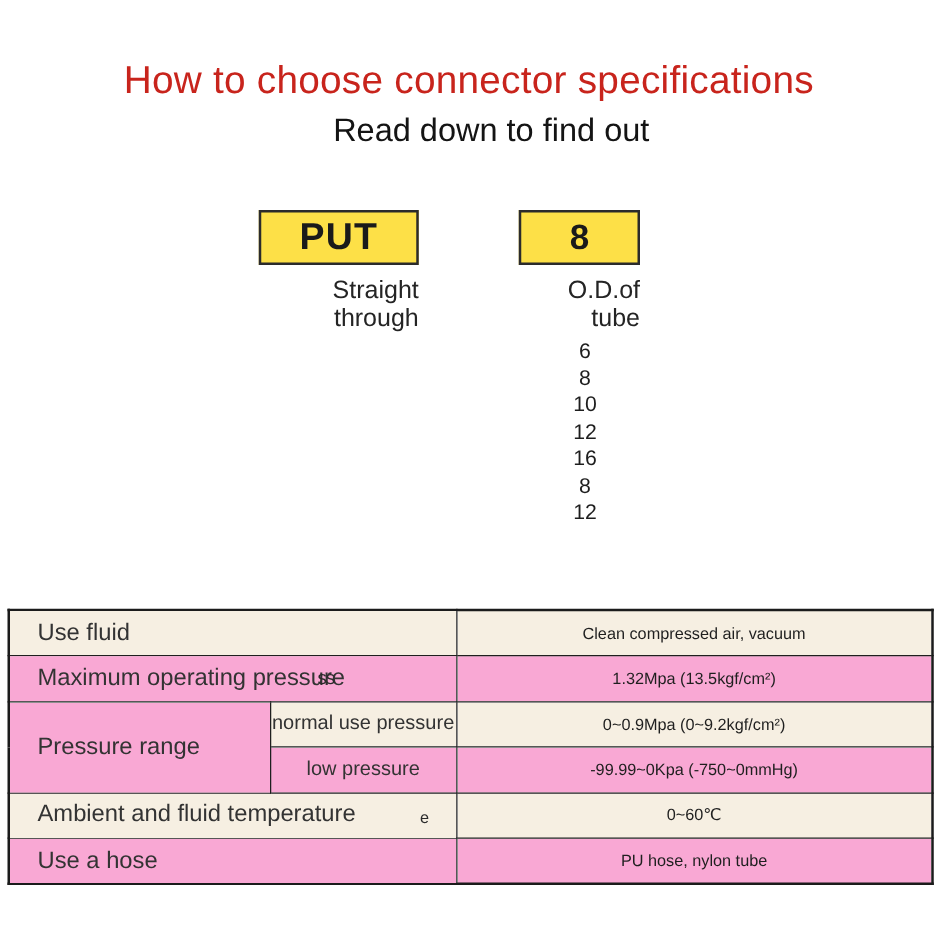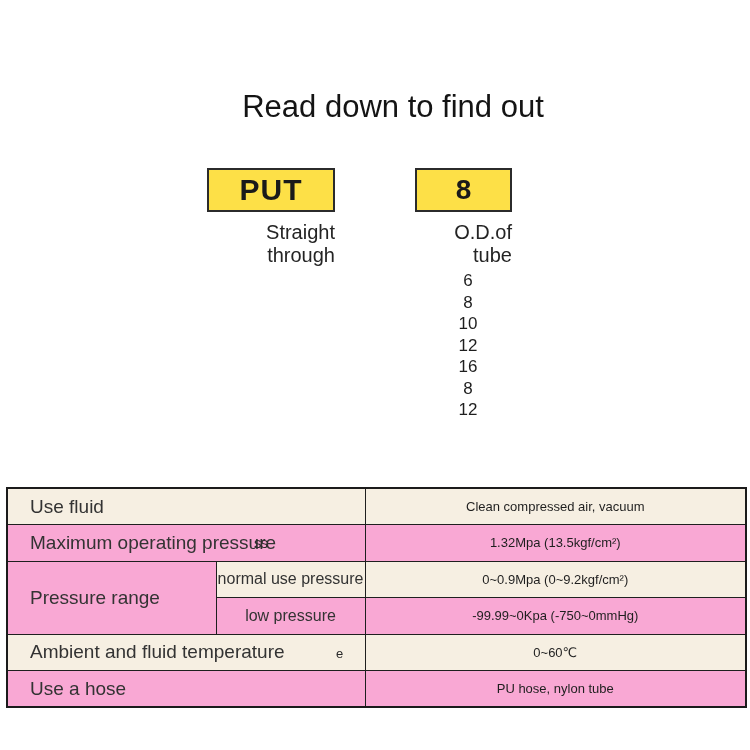--- a/index.html
+++ b/index.html
@@ -19,21 +19,21 @@
     text-align: center;
     font-size: 31px;
     font-weight: 400;
     color: #c8241c;
     letter-spacing: 0.2px;
   }
   .page-subtitle {
     position: absolute;
     top: 89px; left: 0; right: 0;
     text-align: center;
-    font-size: 31px;
+    font-size: 26px;
     font-weight: 400;
     color: #141414;
     margin-left: 36px;
   }
   .spec-box {
     position: absolute;
     top: 168px;
     height: 44px;
     border: 2px solid #2b2b2b;
     background: #fde047;
@@ -121,20 +121,21 @@
     left: 328px; top: 11px;
     font-size: 13px;
     color: #2a2a2a;
   }
 </style>
 </head>
 <body>
 
 <div class="canvas">
 
+  <div class="page-title">How to choose connector specifications</div>
   <div class="page-subtitle">Read down to find out</div>
 
   <div class="spec-box model-box">
     <span>PUT</span>
   </div>
   <div class="spec-box size-box">
     <span>8</span>
   </div>
   <div class="box-caption model-caption">Straight through</div>
   <div class="box-caption size-caption">O.D.of tube</div>

